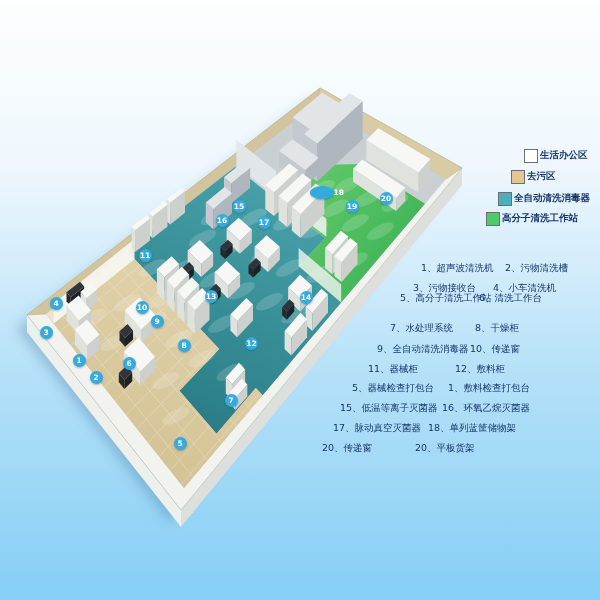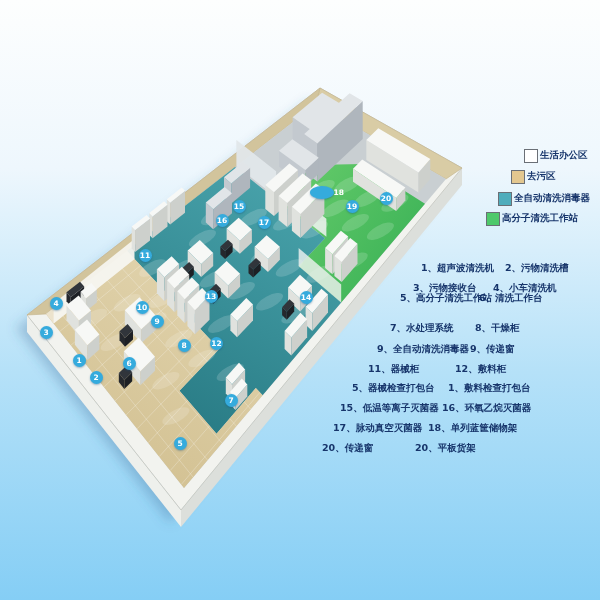--- a/index.html
+++ b/index.html
@@ -7,21 +7,21 @@
   body{position:relative;font-family:"DejaVu Sans","Liberation Sans",sans-serif;
        background:linear-gradient(180deg,#fdfefe 0%,#eef7fd 28%,#b5e1f8 62%,#85cef5 100%)}
   .scene{position:absolute;inset:0}
   #plan-svg{position:absolute;left:0;top:0}
   .marker{position:absolute;width:13px;height:13px;border-radius:50%;background:#35abdd;
           color:#fff;font-size:7.5px;font-weight:bold;line-height:13px;text-align:center;
           box-shadow:0 1px 2px rgba(20,80,130,.4)}
   .legend-item{position:absolute;display:flex;gap:2px;height:15px}
   .swatch{width:14px;height:14px;border:1px solid #6a6f76;flex:0 0 auto}
   .legend-label{font-size:9.5px;font-weight:bold;color:#17356b;white-space:nowrap}
-  .eq-row{position:absolute;font-size:9.5px;font-weight:bold;color:#17356b;white-space:nowrap;height:13px}
+  .eq-row{position:absolute;font-size:9.5px;font-weight:normal;color:#17356b;white-space:nowrap;height:13px}
   .eq-c2{position:absolute;top:0;white-space:nowrap}
 </style>
 </head>
 <body>
 
 <div class="scene">
 
   <svg id="plan-svg" width="600" height="600" viewBox="0 0 600 600">
       <defs>
         <filter id="softblur" x="-30%" y="-30%" width="160%" height="160%">
@@ -256,21 +256,21 @@
       <div class="marker" style="left: 89.5px; top: 370.5px;">2</div>
       <div class="marker" style="left: 39.5px; top: 325.5px;">3</div>
       <div class="marker" style="left: 49.5px; top: 296.5px;">4</div>
       <div class="marker" style="left: 173.5px; top: 436.5px;">5</div>
       <div class="marker" style="left: 122.5px; top: 356.5px;">6</div>
       <div class="marker" style="left: 224.5px; top: 393.5px;">7</div>
       <div class="marker" style="left: 177.5px; top: 338.5px;">8</div>
       <div class="marker" style="left: 150.5px; top: 314.5px;">9</div>
       <div class="marker" style="left: 135.5px; top: 300.5px;">10</div>
       <div class="marker" style="left: 138.5px; top: 248.5px;">11</div>
-      <div class="marker" style="left: 210px; top: 336.5px;">12</div>
+      <div class="marker" style="left: 245px; top: 336.5px;">12</div>
       <div class="marker" style="left: 204.5px; top: 289.5px;">13</div>
       <div class="marker" style="left: 299.5px; top: 290.5px;">14</div>
       <div class="marker" style="left: 232.5px; top: 199.5px;">15</div>
       <div class="marker" style="left: 215.5px; top: 213.5px;">16</div>
       <div class="marker" style="left: 257.5px; top: 215.5px;">17</div>
       <div class="marker" style="left: 309.5px; top: 185.5px; padding-left: 24px;">18</div>
       <div class="marker" style="left: 345.5px; top: 199.5px;">19</div>
       <div class="marker" style="left: 379.5px; top: 191.5px;">20</div>
     </div>
 
@@ -305,21 +305,21 @@
     <div class="eq-row" style="left:400px;top:292px">
       <span class="eq-c1">5、高分子清洗工作站</span>
       <span class="eq-c2" style="left:79px">6、清洗工作台</span>
     </div>
     <div class="eq-row" style="left:390px;top:322px">
       <span class="eq-c1">7、水处理系统</span>
       <span class="eq-c2" style="left:85px">8、干燥柜</span>
     </div>
     <div class="eq-row" style="left:377px;top:343px">
       <span class="eq-c1">9、全自动清洗消毒器</span>
-      <span class="eq-c2" style="left:93px">9、传递窗</span>
+      <span class="eq-c2" style="left:93px">10、传递窗</span>
     </div>
     <div class="eq-row" style="left:368px;top:363px">
       <span class="eq-c1">11、器械柜</span>
       <span class="eq-c2" style="left:87px">12、敷料柜</span>
     </div>
     <div class="eq-row" style="left:352px;top:382px">
       <span class="eq-c1">5、器械检查打包台</span>
       <span class="eq-c2" style="left:96px">1、敷料检查打包台</span>
     </div>
     <div class="eq-row" style="left:340px;top:402px">

